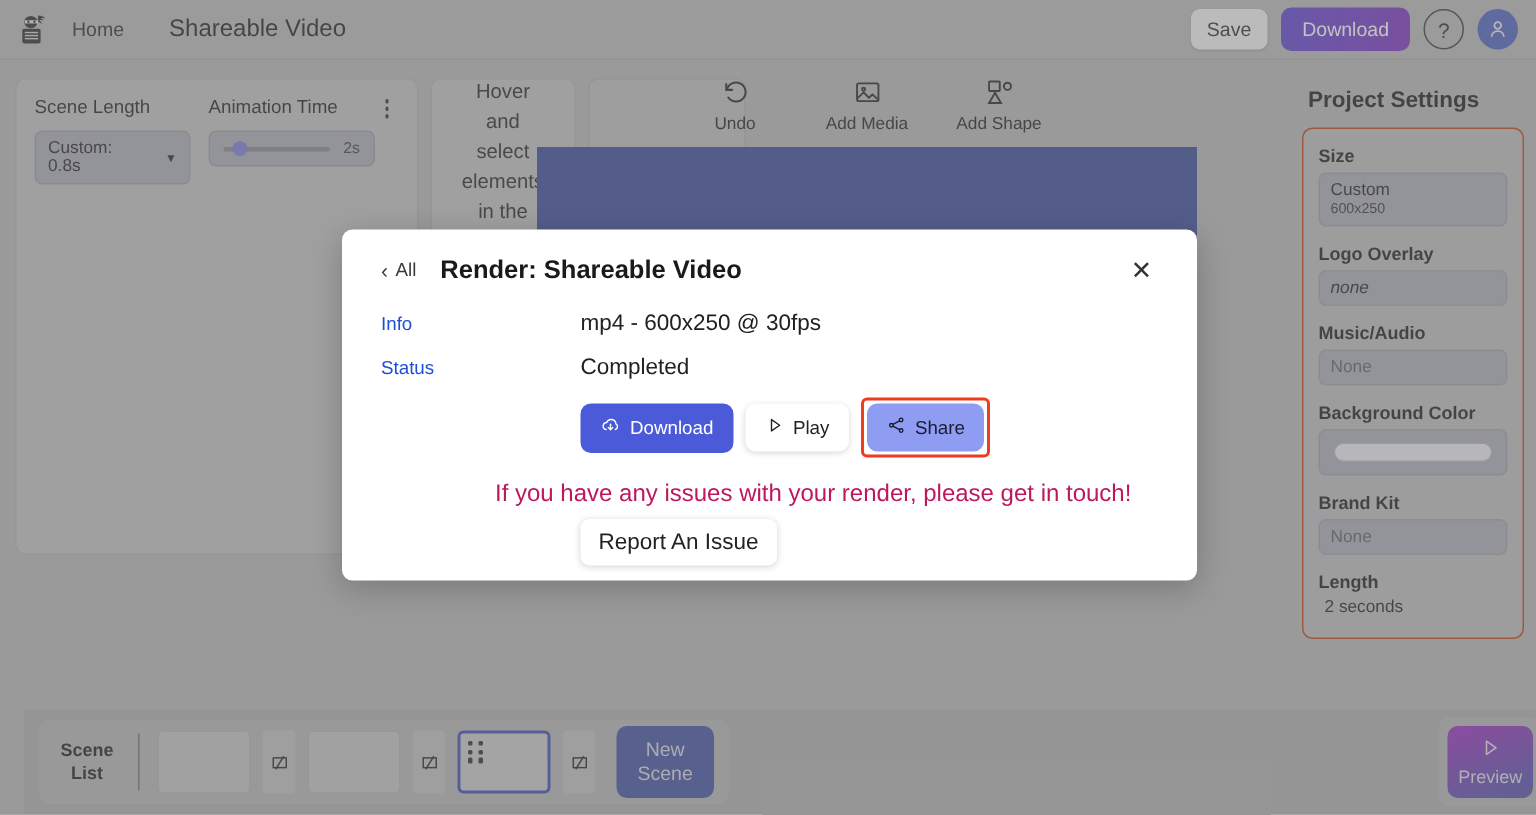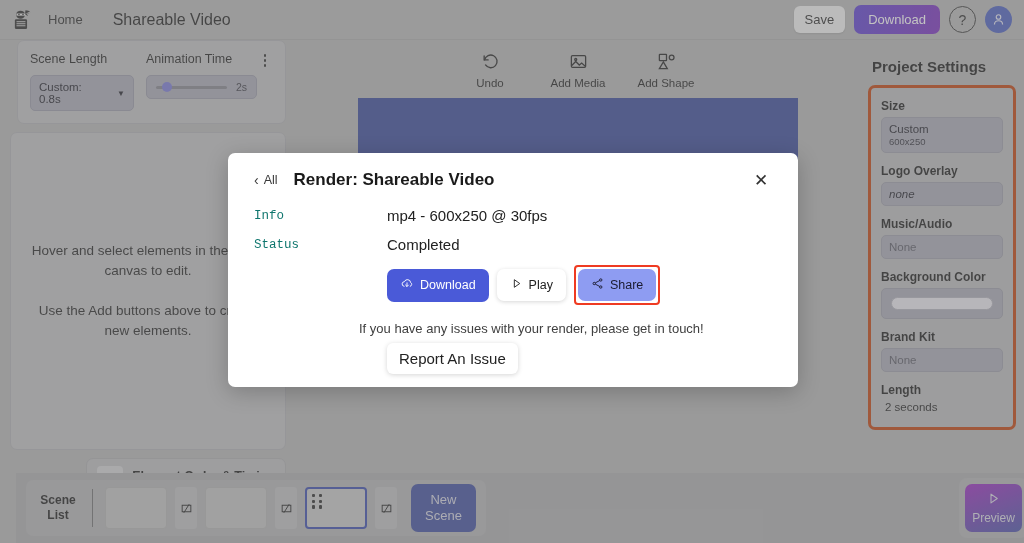--- a/index.html
+++ b/index.html
@@ -50,22 +50,22 @@
   .circle-btn {
     width: 27px; height: 27px; border-radius: 50%;
     display: flex; align-items: center; justify-content: center;
     cursor: pointer; flex: none;
   }
   .help-btn { border: 1.4px solid #3a3a3a; color: #2b2b2b; font-size: 14px; background: transparent; }
   .avatar-btn { background: #4c5fc0; }
 
   
   #leftpanel {
-    position: absolute; left: 10px; top: 40px; width: 276px;
-    display: flex; flex-direction: column; gap: 8px; align-items: flex-end;
+    position: absolute; left: 10px; top: 52px; width: 276px;
+    display: flex; flex-direction: row; gap: 8px;
   }
   .card {
     background: #c2c2c4; border: 1px solid #b0b0b4; border-radius: 7px;
   }
   #scene-controls { padding: 11px 12px 12px 12px; display: flex; align-items: flex-start; }
   .ctrl-col { display: flex; flex-direction: column; }
   .ctrl-label { font-size: 12.5px; color: #1e1e1e; font-weight: 400; margin-bottom: 9px; }
   .select-pill {
     background: #aaaab6; border: 1px solid #9a9aa8; border-radius: 5px;
     font-size: 11.5px; color: #20202a; padding: 5px 8px;
@@ -132,21 +132,21 @@
   }
   #video-frame .bigtext {
     font-size: 47px; font-weight: 700; color: #b4b4b4; letter-spacing: 1px;
     white-space: nowrap; margin-top: 22px;
   }
 
   
   #rightpanel { position: absolute; right: 0; top: 48px; width: 164px; padding: 0 8px; }
   #rp-title { font-size: 15px; font-weight: 700; color: #1b1b1b; margin: 10px 0 10px 4px; }
   #rp-card {
-    background: #bcbcbe; border: 3px solid #c2410c; border-radius: 7px;
+    background: #bcbcbe; border: 1px solid #c2410c; border-radius: 7px;
     padding: 11px 10px 14px 10px;
   }
   .rp-group { margin-bottom: 11px; }
   .rp-group:last-child { margin-bottom: 0; }
   .rp-label { font-size: 12px; font-weight: 700; color: #1b1b1b; margin-bottom: 4px; }
   .rp-field {
     background: #aaaab6; border: 1px solid #9d9da9; border-radius: 5px;
     padding: 5px 7px; min-height: 24px;
   }
   .rp-field .v1 { font-size: 11.5px; color: #1e1e28; display: block; }
@@ -213,37 +213,37 @@
   #modal-head { display: flex; align-items: center; height: 54px; }
   .back-all { display: flex; align-items: center; gap: 5px; cursor: pointer; color: #3a3a3a; }
   .back-all .chev { font-size: 14px; line-height: 1; }
   .back-all .txt { font-size: 12.5px; }
   #modal-title { font-size: 17px; font-weight: 700; color: #1a1a1a; margin-left: 16px; }
   #modal-close {
     margin-left: auto; font-size: 17px; color: #333; cursor: pointer;
     width: 22px; height: 22px; display: flex; align-items: center; justify-content: center;
   }
   .mrow { display: flex; align-items: flex-start; margin-bottom: 12px; }
-  .mrow .mlabel { width: 133px; font-size: 12.5px; color: #0f766e; padding-top: 2px; font-family: Liberation Mono, monospace; }
+  .mrow .mlabel { width: 133px; font-size: 12.5px; color: #1d4ed8; padding-top: 2px; }
   .mrow .mval { font-size: 15px; color: #222; }
   #btnrow { display: flex; align-items: center; gap: 8px; margin-left: 133px; margin-top: 6px; }
   .mbtn {
     border: none; border-radius: 7px; font-size: 12.5px; cursor: pointer;
     font-family: inherit; display: flex; align-items: center; gap: 6px;
     padding: 8px 13px;
   }
   .mbtn.primary { background: #4a5ad8; color: #fff; }
   .mbtn.plain { background: #fff; color: #222; box-shadow: 0 1px 4px rgba(0,0,0,.16); }
   .mbtn.share { background: #8e9cf2; color: #1b1b30; }
   .share-highlight {
     border: 2.5px solid #ef3b22; border-radius: 4px; padding: 2px;
     display: inline-flex;
   }
   #issue-text {
-    margin-left: 105px; margin-top: 16px; font-size: 13px; color: #404040;
+    margin-left: 76px; margin-top: 16px; font-size: 16px; color: #be185d;
   }
   #report-btn {
     margin-left: 133px; margin-top: 7px;
     background: #fff; color: #222; border: none; border-radius: 6px;
     font-size: 15px; padding: 7px 12px; cursor: pointer; font-family: inherit;
     box-shadow: 0 1px 5px rgba(0,0,0,.17);
   }
 </style>
 </head>
 <body>

